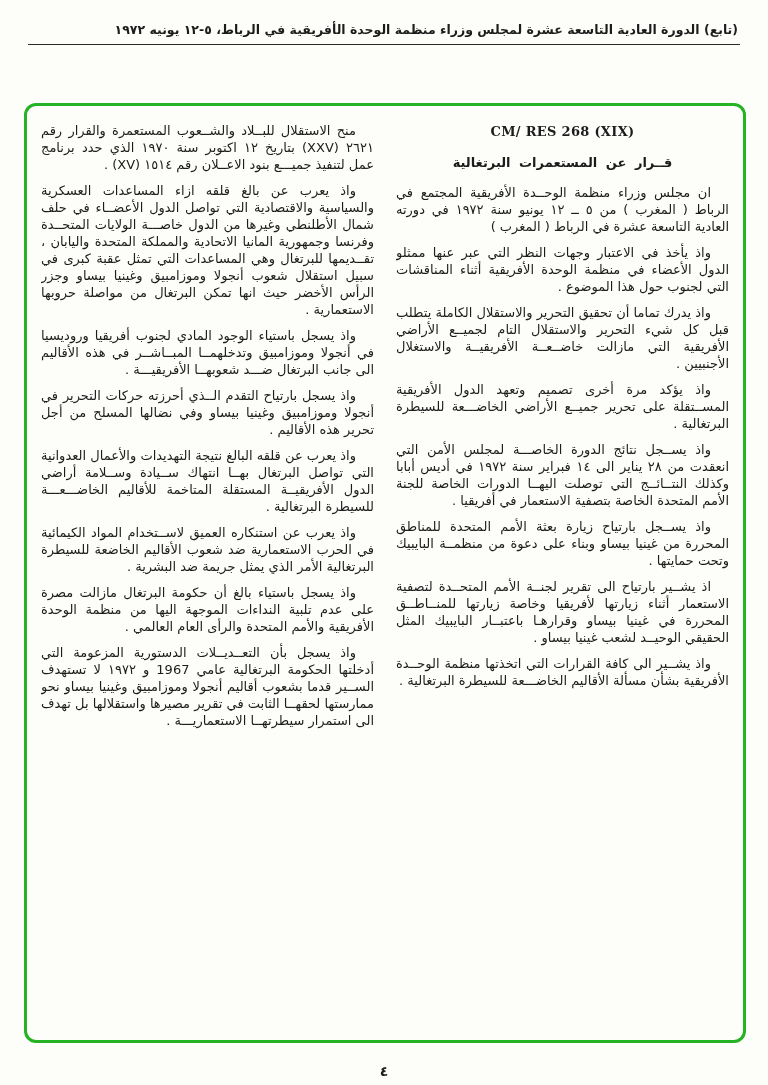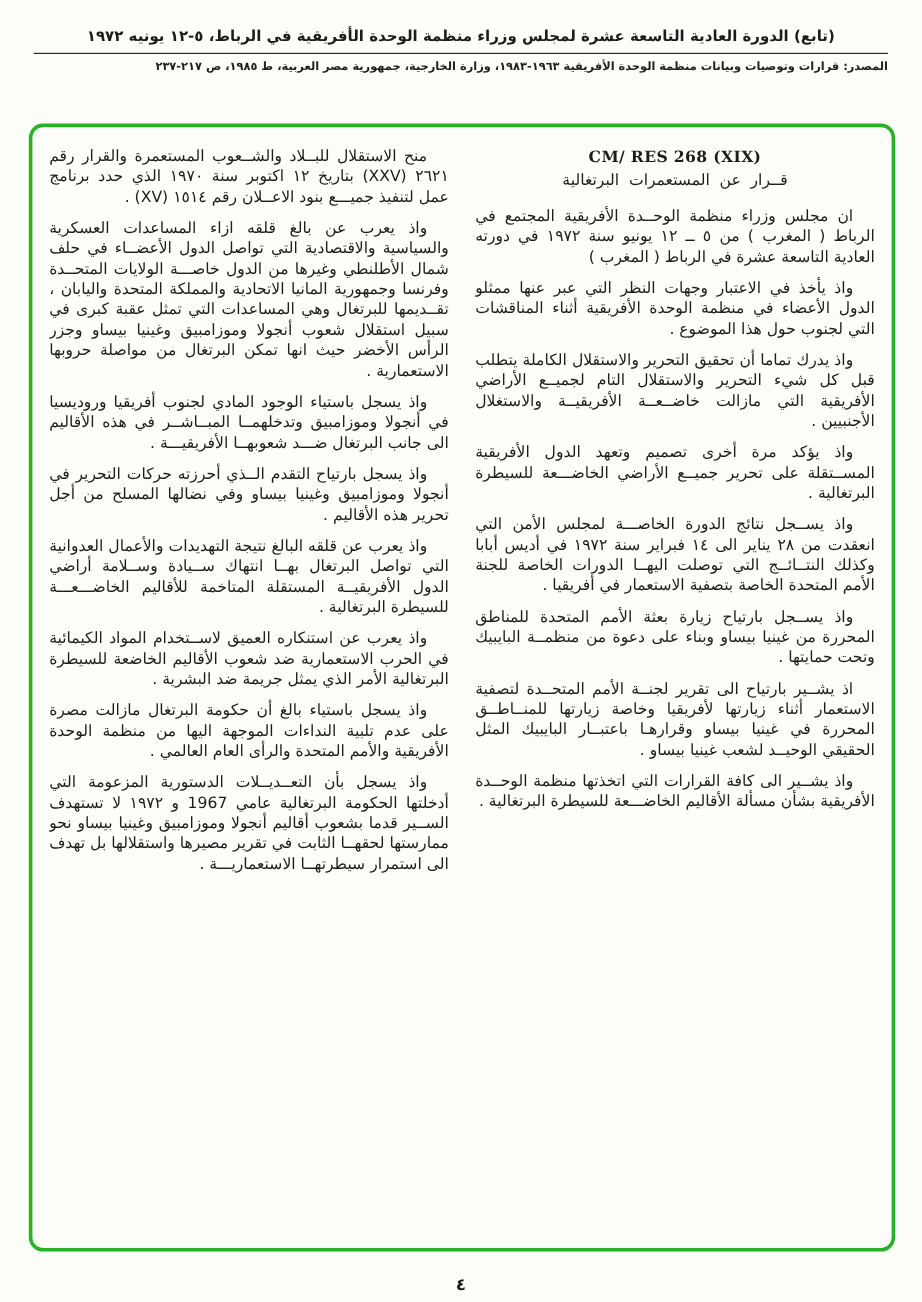--- a/index.html
+++ b/index.html
@@ -16,21 +16,20 @@
     font-family: "DejaVu Sans", sans-serif;
     color: #1c1c1c;
     overflow: hidden;
   }
   
   .header {
     padding-top: 22px;
   }
   .header-title {
     direction: rtl;
-    text-align: center;
     font-size: 12.5px;
     font-weight: bold;
     letter-spacing: 0.2px;
     padding: 0 30px;
   }
   .header-rule {
     border: none;
     border-top: 1.5px solid #2a2a2a;
     margin: 7px 28px 5px 28px;
   }
@@ -71,24 +70,24 @@
     text-align: center;
     font-family: "DejaVu Serif", serif;
     font-size: 13px;
     font-weight: bold;
     margin: 2px 0 0 0;
     letter-spacing: 0.3px;
   }
   .resolution-title {
     text-align: center;
     font-size: 13px;
-    font-weight: normal;
+    font-weight: bold;
     letter-spacing: 1px;
     word-spacing: 4px;
-    margin: 4px 0 14px 0;
+    margin: 16px 0 14px 0;
   }
   .para {
     font-size: 13px;
     line-height: 17px;
     text-align: justify;
     text-indent: 18px;
     margin: 0 0 9px 0;
   }
   
   .page-number {
@@ -102,21 +101,20 @@
   }
 </style>
 </head>
 <body>
 
 <div class="page">
 
   <div class="header">
     <div class="header-title">(تابع) الدورة العادية التاسعة عشرة لمجلس وزراء منظمة الوحدة الأفريقية في الرباط، ٥-١٢ يونيه ١٩٧٢</div>
     <hr class="header-rule">
-    <div class="source-line">المصدر: قرارات وتوصيات وبيانات منظمة الوحدة الأفريقية ١٩٦٣-١٩٨٣، وزارة الخارجية، جمهورية مصر العربية، ط ١٩٨٥، ص ٢١٧-٢٣٧</div>
   </div>
 
   <div class="content-frame">
     <div class="columns">
 
       <div class="col">
         <div class="doc-ref">CM/ RES 268 (XIX)</div>
         <div class="resolution-title">قــرار عن المستعمرات البرتغالية</div>
         <div>
             <p class="para">ان مجلس وزراء منظمة الوحــدة الأفريقية المجتمع في الرباط ( المغرب ) من ٥ ــ ١٢ يونيو سنة ١٩٧٢ في دورته العادية التاسعة عشرة في الرباط ( المغرب )</p>

